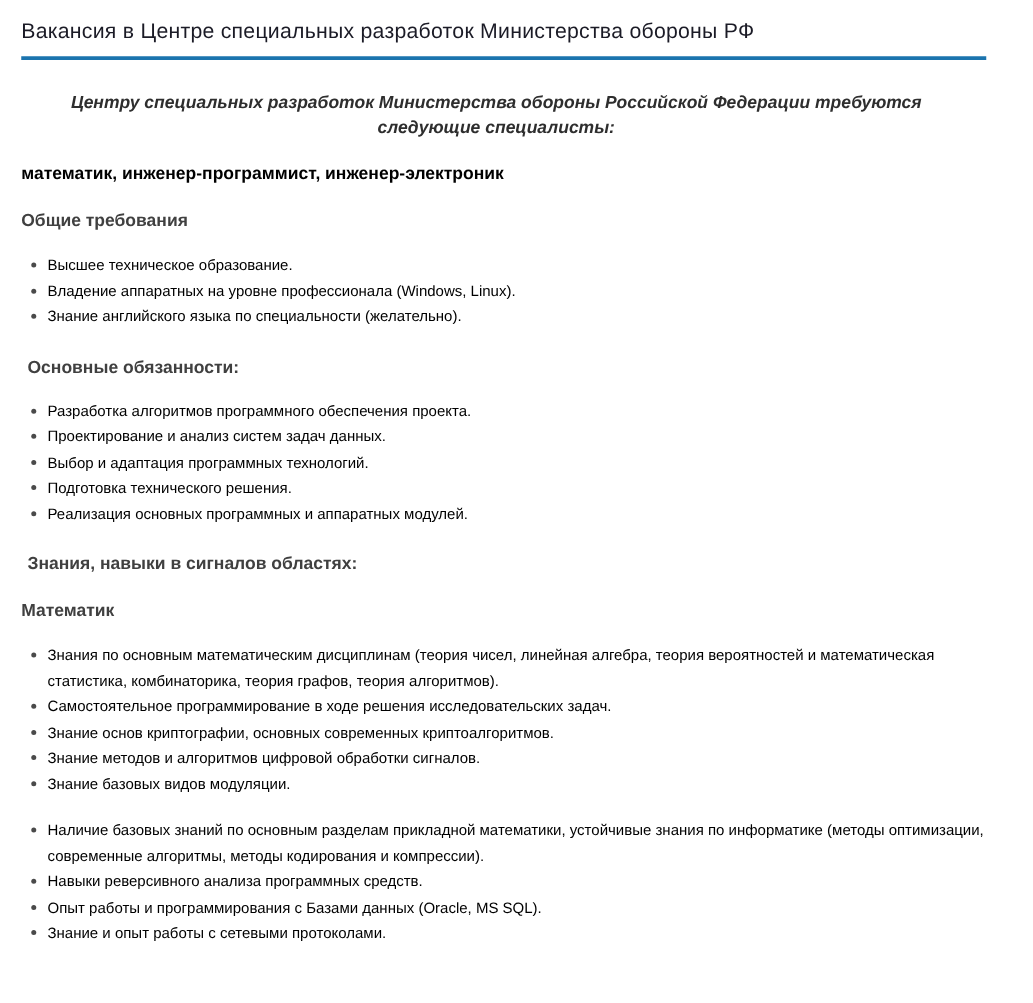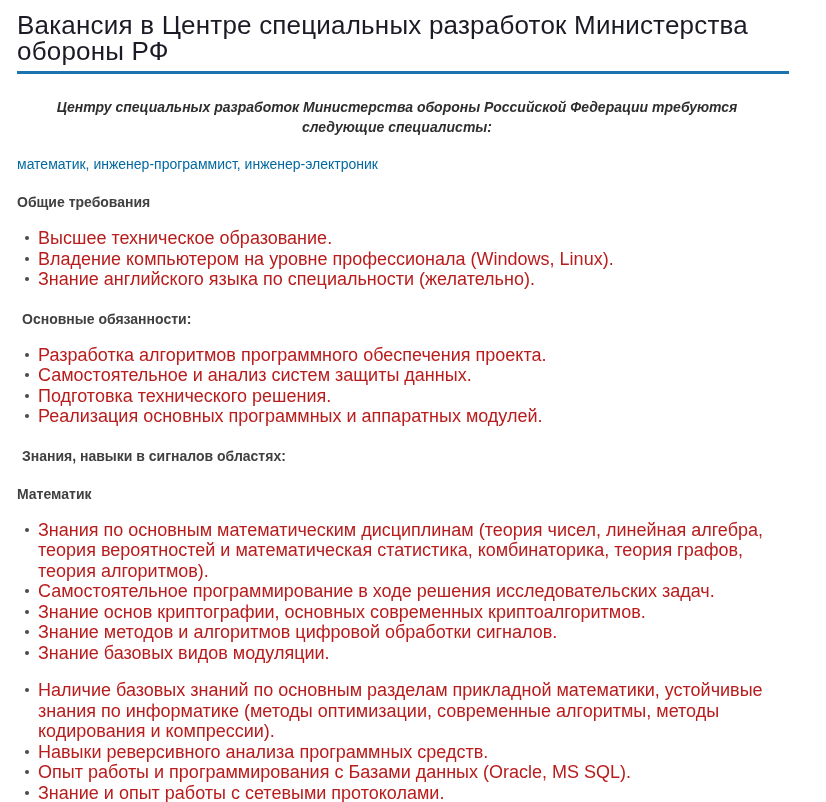--- a/index.html
+++ b/index.html
@@ -8,21 +8,21 @@
     width: 826px;
     height: 802px;
     overflow: hidden;
     font-family: "Liberation Sans", "DejaVu Sans", sans-serif;
     color: #3f3f3f;
   }
   .page {
     padding: 12px 16px 0 17px;
   }
   .page-title {
-    font-size: 26px;
+    font-size: 17px;
     font-weight: 400;
     color: #1b1b26;
     letter-spacing: 0.2px;
     line-height: 26px;
     margin-bottom: 7px;
   }
   .title-rule {
     height: 3px;
     width: 772px;
     background: #1b74ae;
@@ -33,43 +33,43 @@
     font-weight: 700;
     font-style: italic;
     color: #2e2e2e;
     line-height: 20px;
     max-width: 760px;
     text-align: center;
   }
   .specialists {
     margin-top: 18px;
     font-size: 14px;
-    font-weight: 400;
-    color: #0369a1;
+    font-weight: 700;
+    color: #000000;
     line-height: 18px;
   }
   .section-heading {
     margin-top: 20px;
     font-size: 14px;
     font-weight: 700;
     color: #404040;
     line-height: 18px;
   }
   .section-heading.indented { padding-left: 5px; }
   ul.bullet-list {
     margin-top: 17px;
     list-style: none;
     padding-left: 21px;
     max-width: 772px;
   }
   ul.bullet-list li {
     position: relative;
-    font-size: 18px;
+    font-size: 12px;
     line-height: 20.5px;
-    color: #b91c1c;
+    color: #000000;
     padding-left: 0;
   }
   ul.bullet-list li::before {
     content: "";
     position: absolute;
     left: -13px;
     top: 8px;
     width: 4px;
     height: 4px;
     border-radius: 50%;
@@ -84,28 +84,29 @@
   <h1 class="page-title">Вакансия в Центре специальных разработок Министерства обороны РФ</h1>
   <div class="title-rule"></div>
 
   <p class="lead">Центру специальных разработок Министерства обороны Российской Федерации требуются следующие специалисты:</p>
 
   <p class="specialists">математик, инженер-программист, инженер-электроник</p>
 
   <h2 class="section-heading">Общие требования</h2>
   <ul class="bullet-list">
     <li>Высшее техническое образование.</li>
-    <li>Владение компьютером на уровне профессионала (Windows, Linux).</li>
+    <li>Владение аппаратных на уровне профессионала (Windows, Linux).</li>
     <li>Знание английского языка по специальности (желательно).</li>
   </ul>
 
   <h2 class="section-heading indented">Основные обязанности:</h2>
   <ul class="bullet-list">
     <li>Разработка алгоритмов программного обеспечения проекта.</li>
-    <li>Самостоятельное и анализ систем защиты данных.</li>
+    <li>Проектирование и анализ систем задач данных.</li>
+    <li>Выбор и адаптация программных технологий.</li>
     <li>Подготовка технического решения.</li>
     <li>Реализация основных программных и аппаратных модулей.</li>
   </ul>
 
   <h2 class="section-heading indented">Знания, навыки в сигналов областях:</h2>
 
   <h2 class="section-heading">Математик</h2>
   <ul class="bullet-list">
     <li>Знания по основным математическим дисциплинам (теория чисел, линейная алгебра, теория вероятностей и математическая статистика, комбинаторика, теория графов, теория алгоритмов).</li>
     <li>Самостоятельное программирование в ходе решения исследовательских задач.</li>

